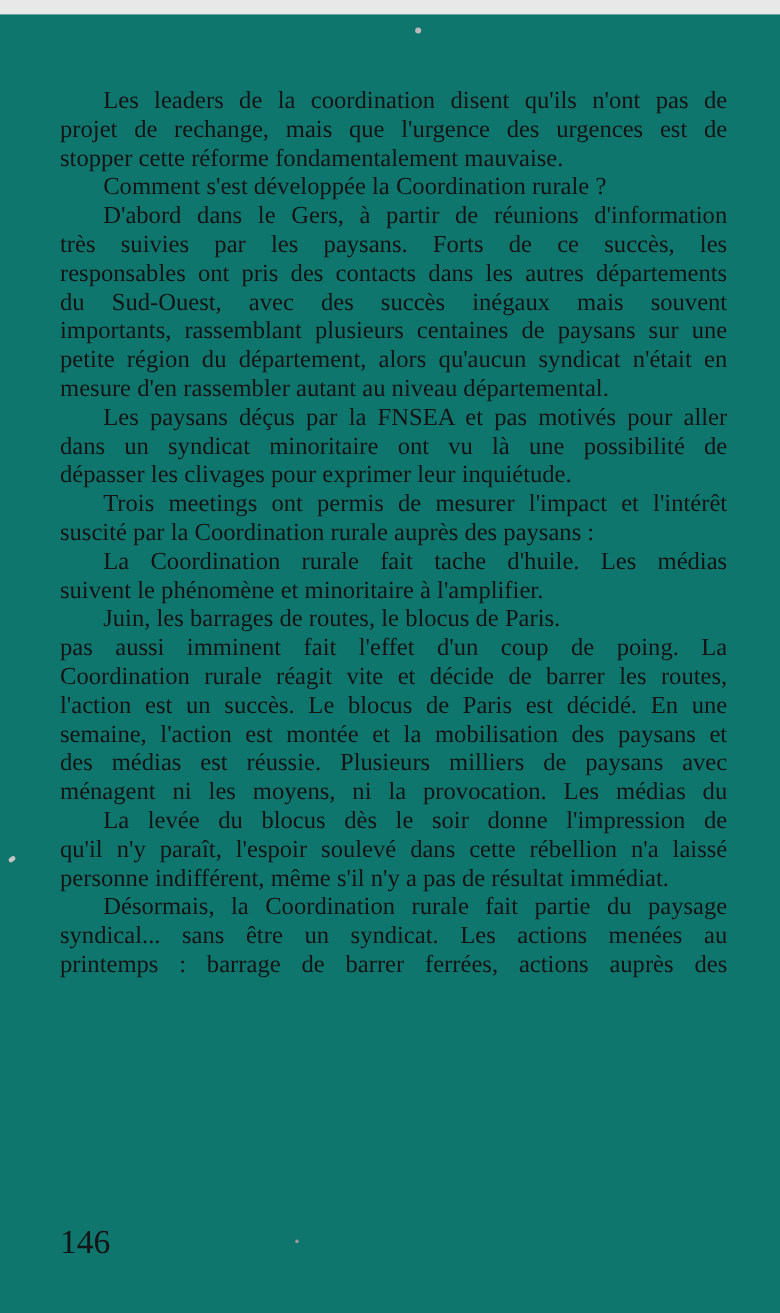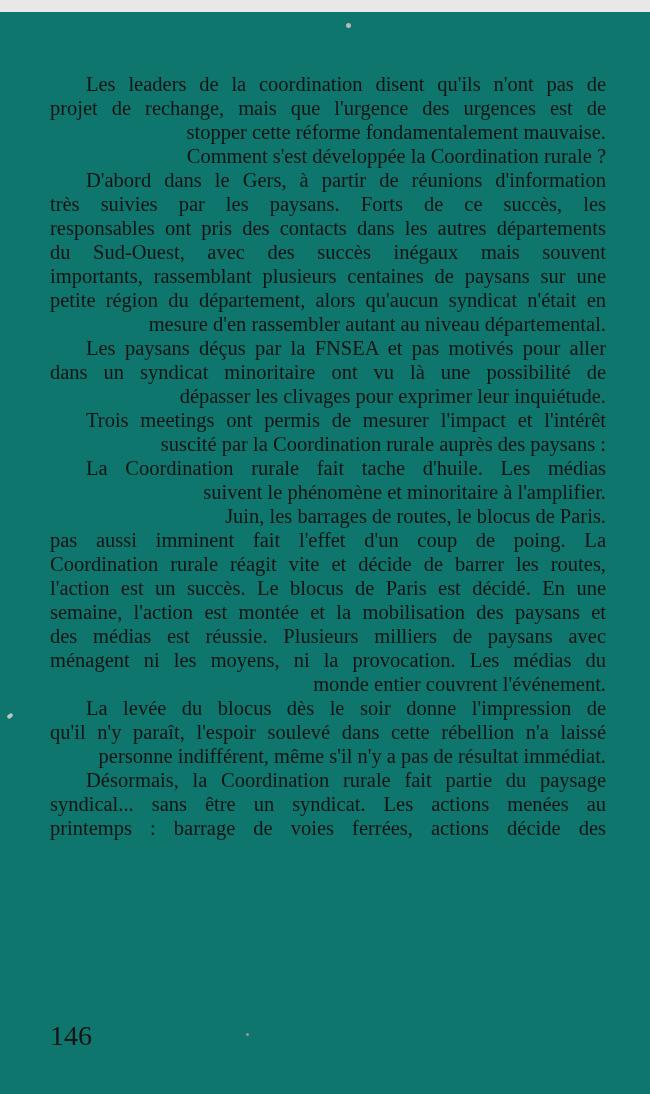--- a/index.html
+++ b/index.html
@@ -18,21 +18,21 @@
     left: 50px;
     top: 60px;
     width: 556px;
   }
   .paragraph { margin: 0; }
   .line {
     font-size: 20.5px;
     line-height: 24px;
     height: 24px;
     overflow: hidden;
-    text-align: right;
+    text-align: left;
     color: #141414;
     letter-spacing: 0px;
   }
   .line.j {
     text-align: justify;
     text-align-last: justify;
     text-justify: inter-word;
   }
   .line.ind { padding-left: 36px; }
   .line.ind.j { padding-left: 36px; }
@@ -91,28 +91,27 @@
       <div class="paragraph">
         <div class="line ind">Juin, les barrages de routes, le blocus de Paris.</div>
       </div>
       <div class="paragraph">
         <div class="line j">pas aussi imminent fait l'effet d'un coup de poing. La</div>
         <div class="line j">Coordination rurale réagit vite et décide de barrer les routes,</div>
         <div class="line j">l'action est un succès. Le blocus de Paris est décidé. En une</div>
         <div class="line j">semaine, l'action est montée et la mobilisation des paysans et</div>
         <div class="line j">des médias est réussie. Plusieurs milliers de paysans avec</div>
         <div class="line j">ménagent ni les moyens, ni la provocation. Les médias du</div>
-        <div class="line">monde entier couvrent l'événement.</div>
       </div>
       <div class="paragraph">
         <div class="line j ind">La levée du blocus dès le soir donne l'impression de</div>
         <div class="line j">qu'il n'y paraît, l'espoir soulevé dans cette rébellion n'a laissé</div>
         <div class="line">personne indifférent, même s'il n'y a pas de résultat immédiat.</div>
       </div>
       <div class="paragraph">
         <div class="line j ind">Désormais, la Coordination rurale fait partie du paysage</div>
         <div class="line j">syndical... sans être un syndicat. Les actions menées au</div>
-        <div class="line j">printemps : barrage de voies ferrées, actions décide des</div>
+        <div class="line j">printemps : barrage de barrer ferrées, actions auprès des</div>
       </div>
     </div>
 
   <div class="page-number">146</div>
 </div>
 
 </body></html>

